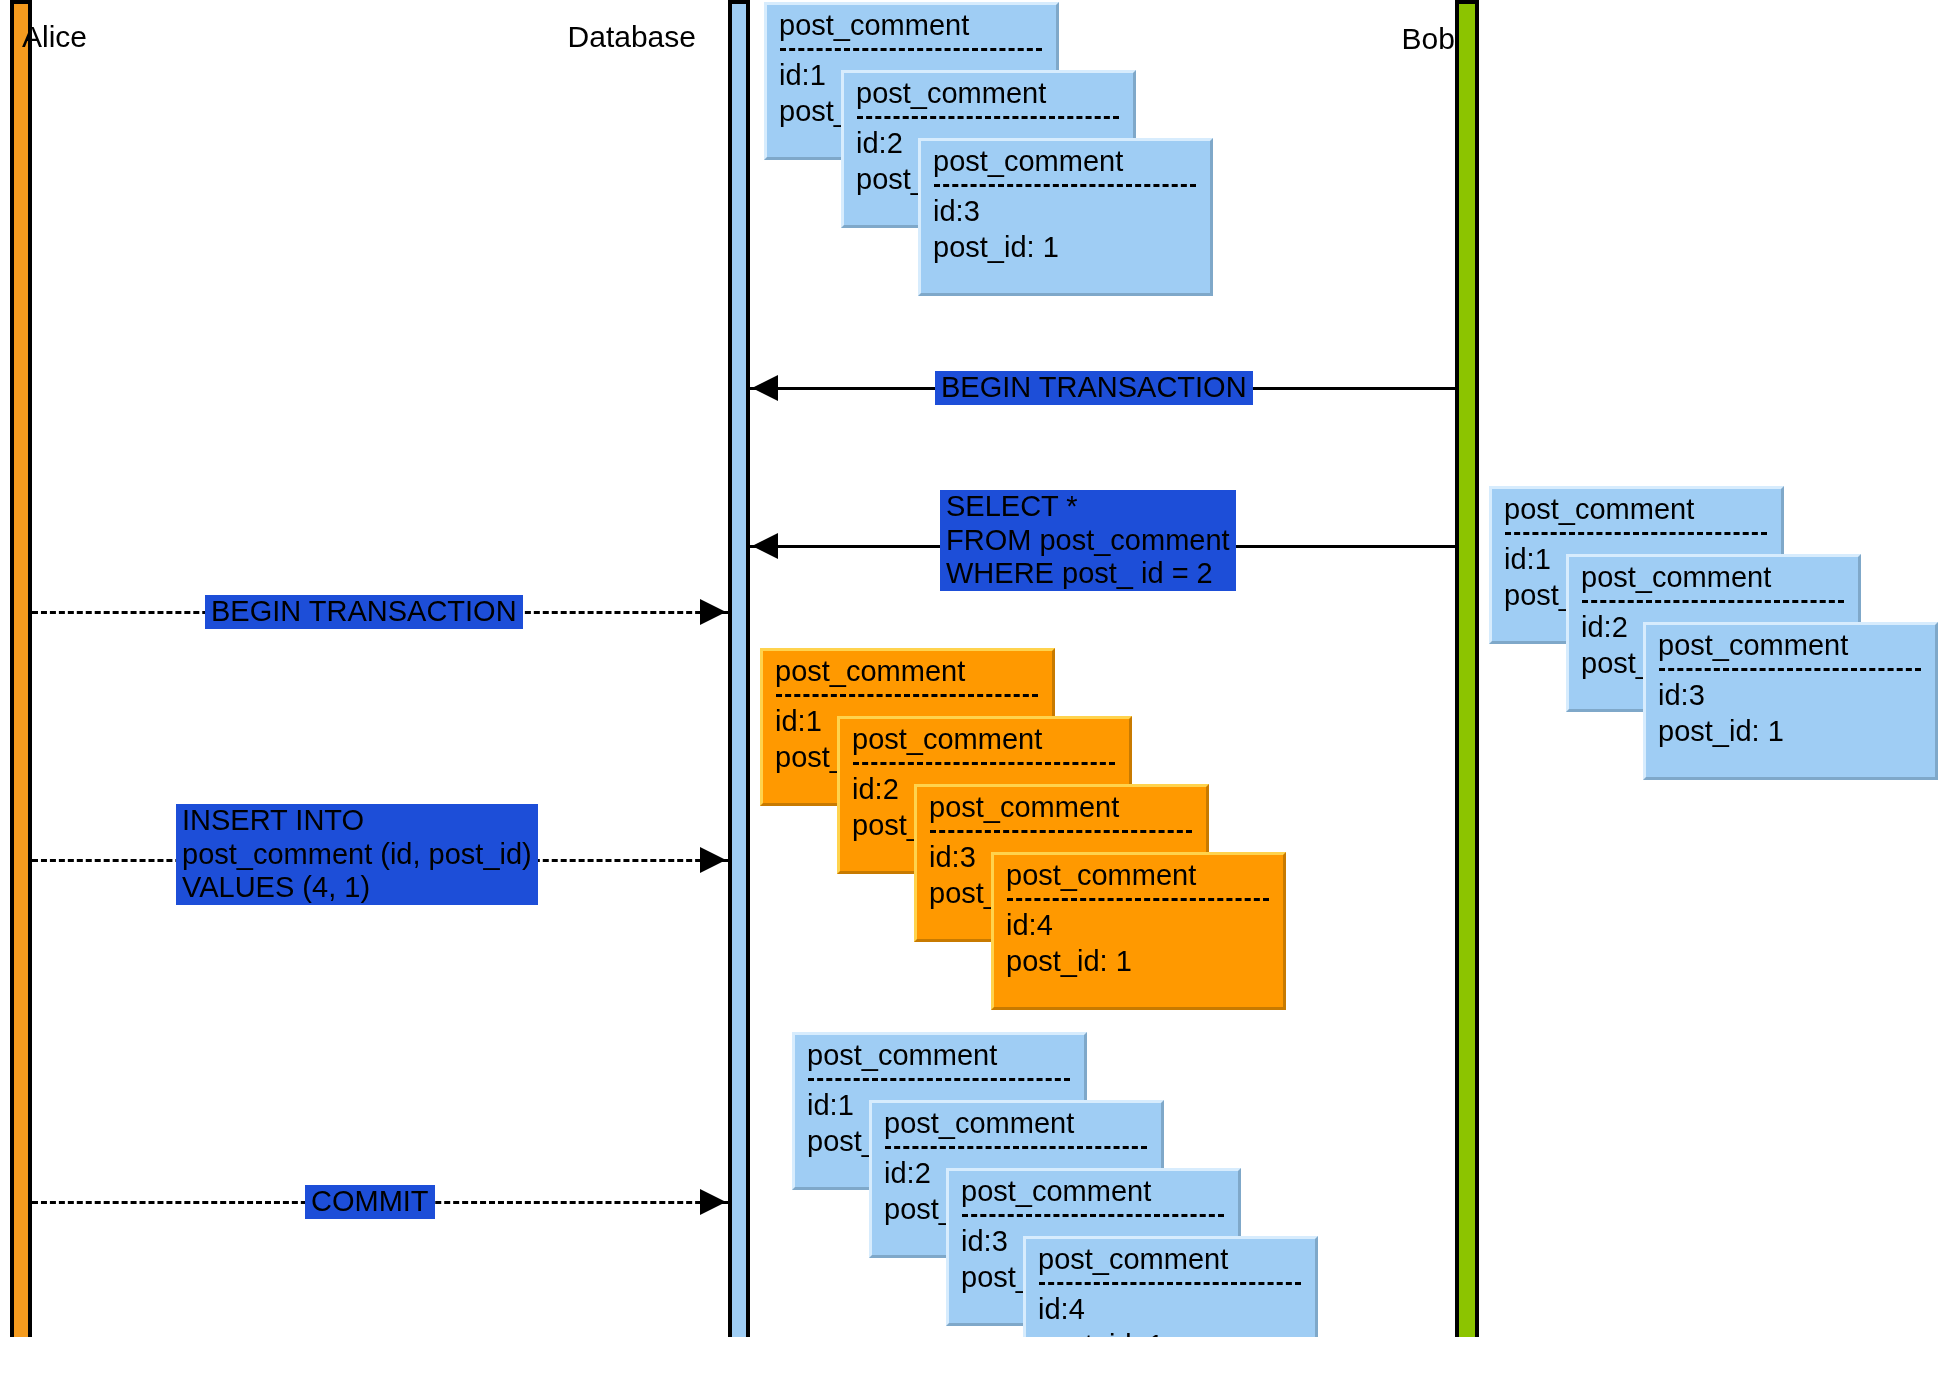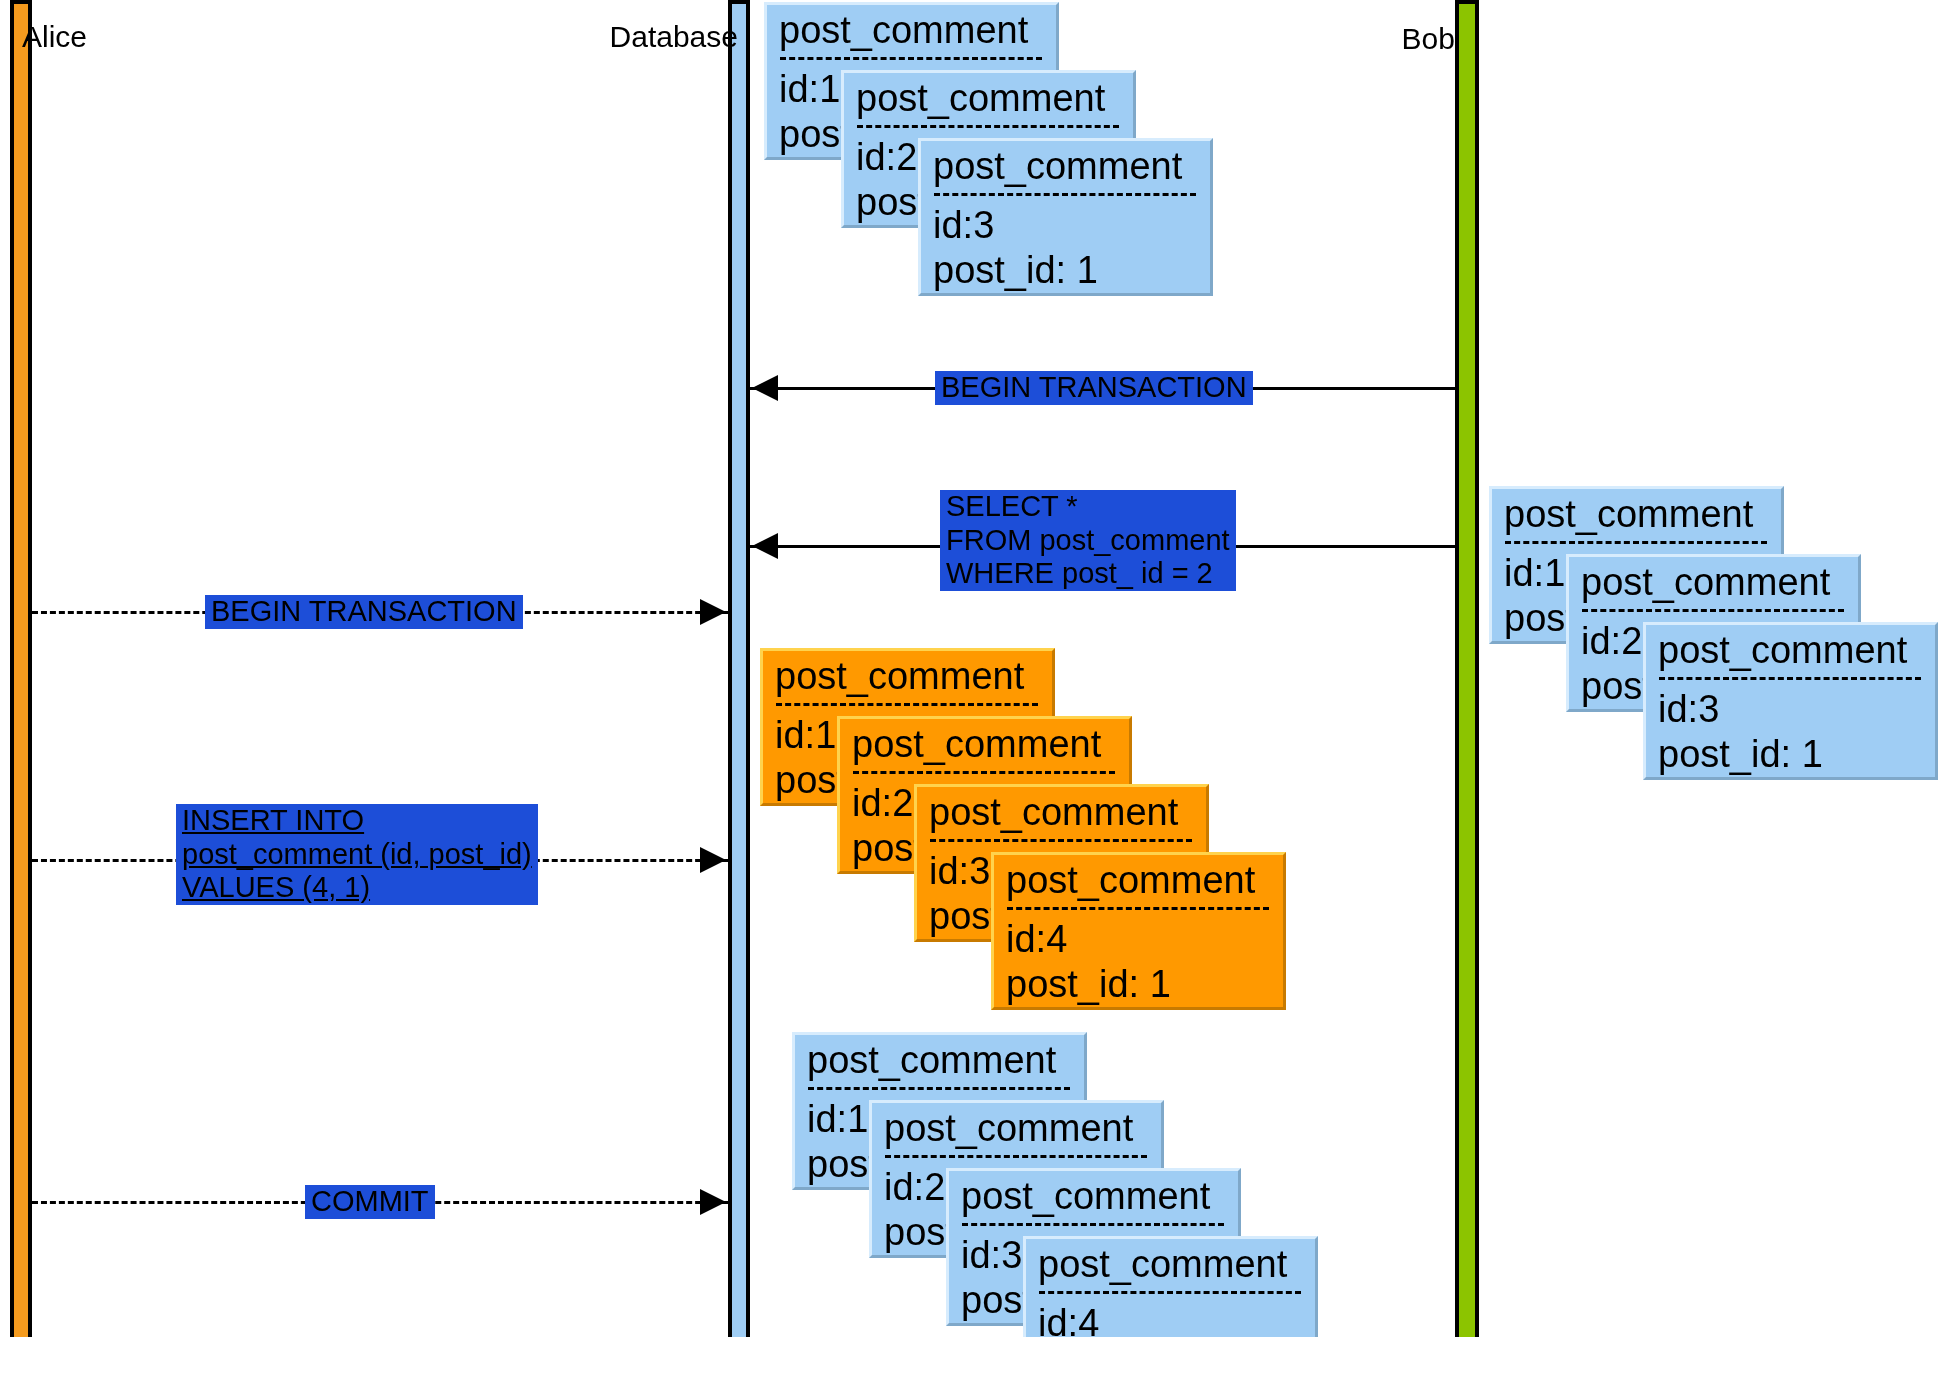--- a/index.html
+++ b/index.html
@@ -74,21 +74,21 @@
     background: #1d4ed8;
     padding: 0 6px;
     text-align: left;
   }
 
   
   .card {
     position: absolute;
     box-sizing: border-box;
     padding: 6px 12px 4px 12px;
-    font-size: 38px;
+    font-size: 29px;
     line-height: 1.0;
     color: #000000;
     overflow: hidden;
   }
   .card.blue {
     background: #9FCDF4;
     border-top: 3px solid #D7ECFD;
     border-left: 3px solid #D7ECFD;
     border-right: 3px solid #7FA8C9;
     border-bottom: 3px solid #7FA8C9;
@@ -119,21 +119,21 @@
 </style>
 </head>
 <body>
 
 <div id="stage">
 
   <div id="lifelines-layer">
       <div class="lifeline" style="left: 10px; top: 0px; width: 22px; height: 1381px; background: rgb(245, 155, 30);"></div>
       <div class="lifeline-label" style="left: 22px; top: 22px;">Alice</div>
       <div class="lifeline" style="left: 728px; top: 0px; width: 22px; height: 1381px; background: rgb(159, 205, 244);"></div>
-      <div class="lifeline-label" style="left: auto; top: 22px; right: 1212px;">Database</div>
+      <div class="lifeline-label" style="left: auto; top: 22px; right: 1254px;">Database</div>
       <div class="lifeline" style="left: 1455px; top: 0px; width: 24px; height: 1381px; background: rgb(140, 196, 0);"></div>
       <div class="lifeline-label" style="left: auto; top: 24px; right: 495px;">Bob</div>
     </div>
   <div id="stacks-layer">
       <div style="position: absolute; left: 0px; top: 0px;">
         <div class="card blue" style="left: 764px; top: 2px; width: 295px; height: 158px; z-index: 10;">
           <span class="card-title">post_comment</span>
           <span class="card-sep"></span>
           <span class="card-row">id:1</span>
           <span class="card-row">post_</span>
@@ -238,21 +238,21 @@
 WHERE post_ id = 2</div>
       </div>
       <div class="msg" style="left: 0px; top: 611px; width: 1950px;">
         <div class="msg-line dashed" style="left: 32px; width: 696px;"></div>
         <div class="arrowhead right" style="top: -12px; left: 700px;"></div>
         <div class="msg-label" style="left: 205px; top: -16px;">BEGIN TRANSACTION</div>
       </div>
       <div class="msg" style="left: 0px; top: 859px; width: 1950px;">
         <div class="msg-line dashed" style="left: 32px; width: 696px;"></div>
         <div class="arrowhead right" style="top: -12px; left: 700px;"></div>
-        <div class="msg-label" style="left: 176px; top: -55px; text-decoration: underline;">INSERT INTO
+        <div class="msg-label" style="left: 176px; top: -55px;">INSERT INTO
 post_comment (id, post_id)
 VALUES (4, 1)</div>
       </div>
       <div class="msg" style="left: 0px; top: 1201px; width: 1950px;">
         <div class="msg-line dashed" style="left: 32px; width: 696px;"></div>
         <div class="arrowhead right" style="top: -12px; left: 700px;"></div>
         <div class="msg-label" style="left: 305px; top: -16px;">COMMIT</div>
       </div>
     </div>
 

